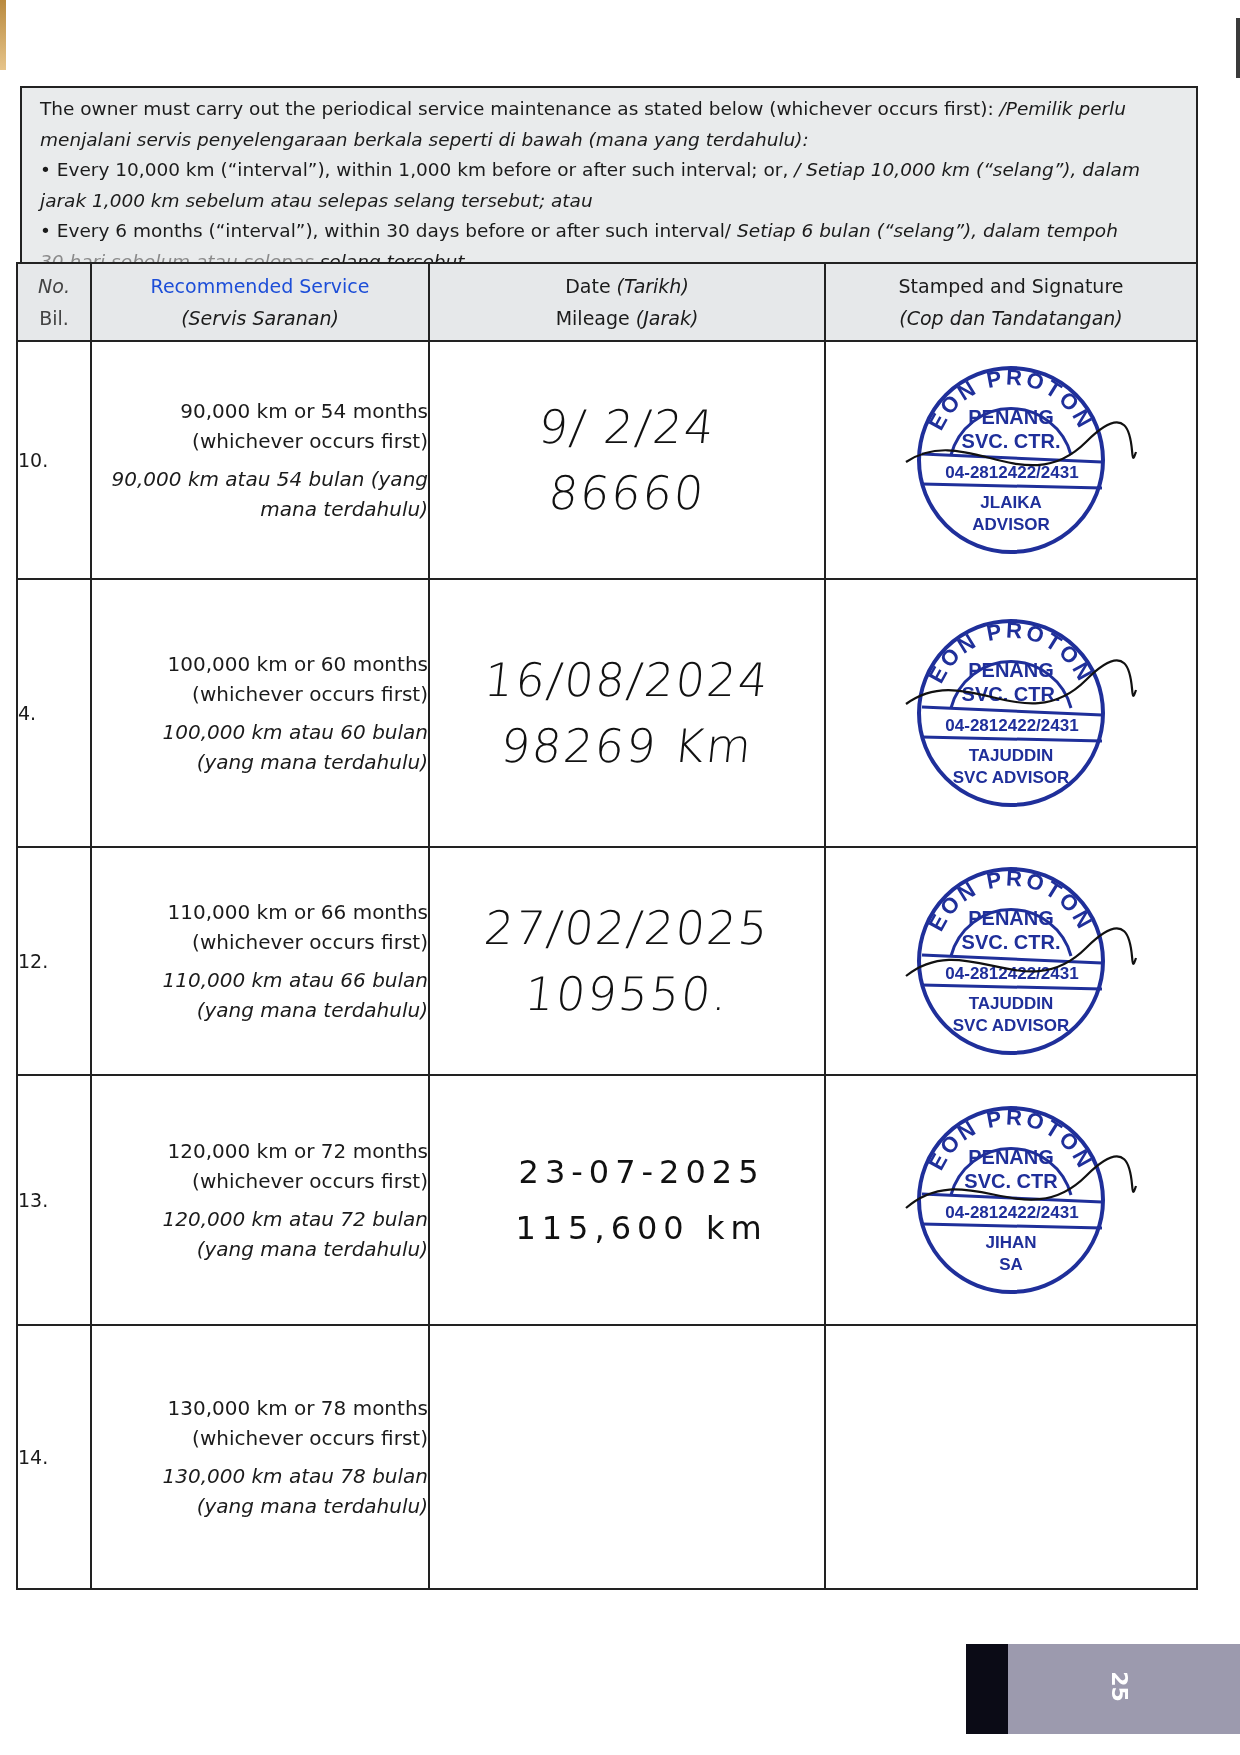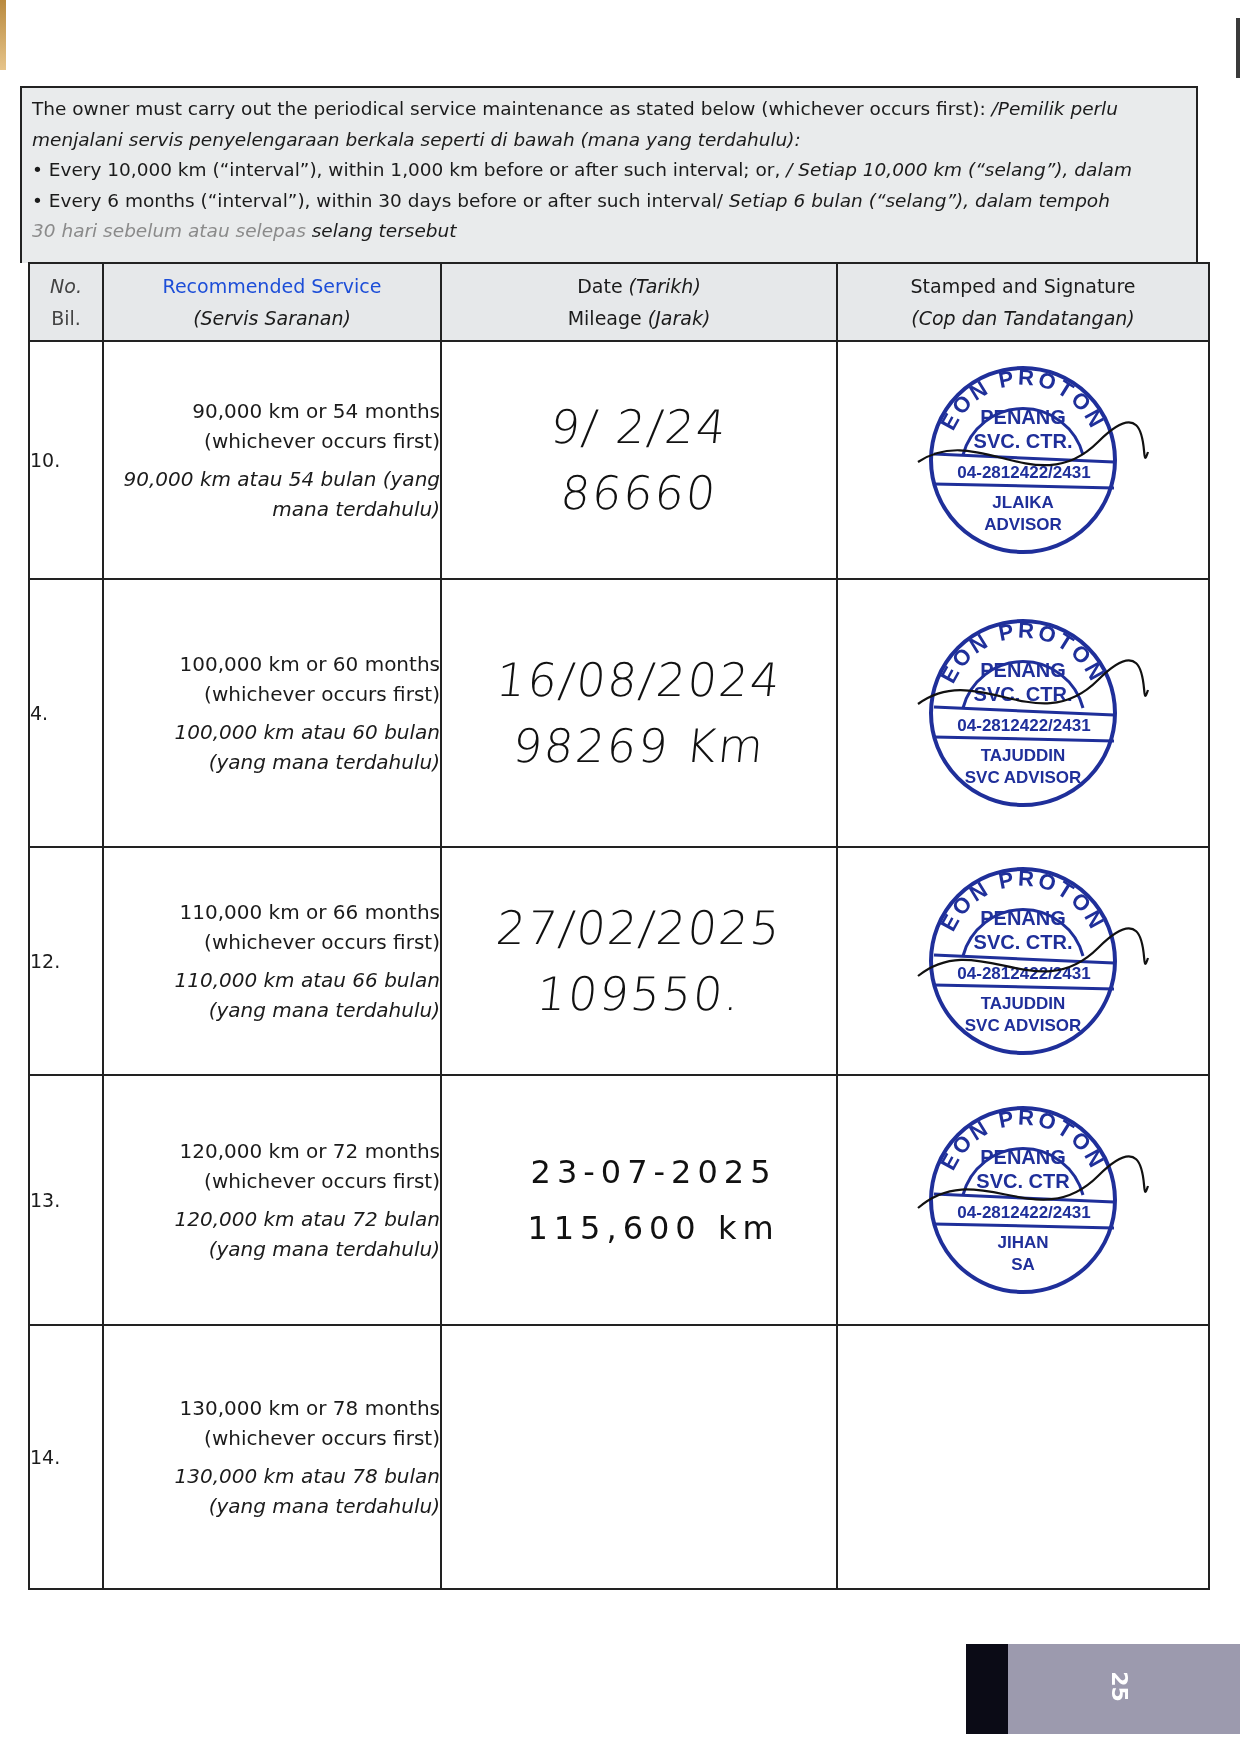--- a/index.html
+++ b/index.html
@@ -10,29 +10,29 @@
       color:#1b1b1b;
     }
     .edge-left { position:absolute; left:0; top:0; width:6px; height:70px; background:linear-gradient(#b98a3e,#e6c48a); }
     .edge-right { position:absolute; right:0; top:18px; width:4px; height:60px; background:#3a3a3a; }
 
     .notice {
       position:absolute; left:20px; top:86px; width:1178px; height:177px;
       border:2px solid #222; border-bottom:none;
       background:#e9ebec;
       box-sizing:border-box;
-      padding:6px 14px 0 10px;
+      padding:6px 14px 0 18px;
       font-size:18.5px; line-height:30.5px;
     }
     .notice p { margin:0; }
     .notice .faded { color:#8a8a8a; }
     .notice i, .it { font-style:italic; }
 
     table.sched {
-      position:absolute; left:28px; top:262px;
+      position:absolute; left:16px; top:262px;
       width:1180px; border-collapse:collapse; table-layout:fixed;
     }
     table.sched th, table.sched td {
       border:2px solid #222; vertical-align:middle; padding:0;
     }
     table.sched th {
       background:#e6e8ea; font-weight:normal; font-size:19px; line-height:32px;
       text-align:center; height:76px;
     }
     table.sched th .sub { font-style:italic; }
@@ -74,20 +74,21 @@
 </head>
 <body>
 
 <div class="edge-left"></div>
 <div class="edge-right"></div>
 
 <div class="notice">
   <p><span>The owner must carry out the periodical service maintenance as stated below (whichever occurs first):</span> <i>/Pemilik perlu</i></p>
   <p><i>menjalani servis penyelengaraan berkala seperti di bawah (mana yang terdahulu):</i></p>
   <p><span>• Every 10,000 km (“interval”), within 1,000 km before or after such interval; or,</span> <i>/ Setiap 10,000 km (“selang”), dalam</i></p>
+  <p><i>jarak 1,000 km sebelum atau selepas selang tersebut; atau</i></p>
   <p><span>• Every 6 months (“interval”), within 30 days before or after such interval/</span> <i>Setiap 6 bulan (“selang”), dalam tempoh</i></p>
   <p><i class="faded">30 hari sebelum atau selepas</i><i> selang tersebut</i></p>
 </div>
 
 <table class="sched">
   <colgroup>
     <col class="col-no">
       <col class="col-svc">
       <col class="col-date">
       <col class="col-stamp">

